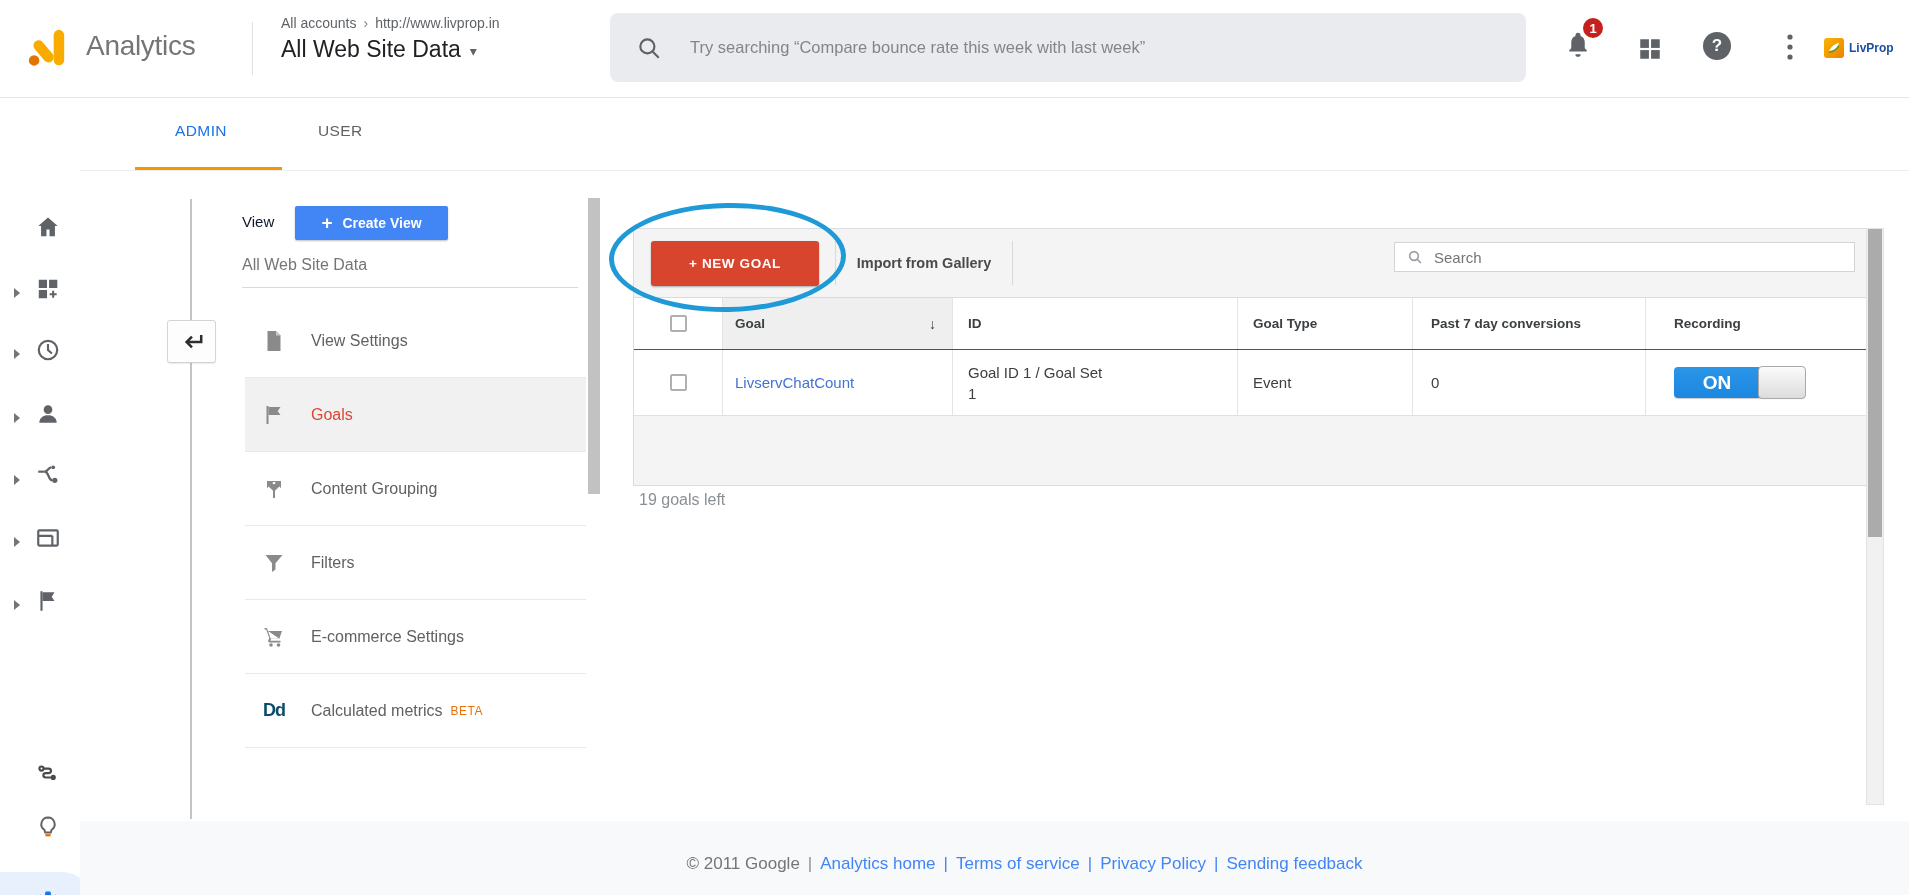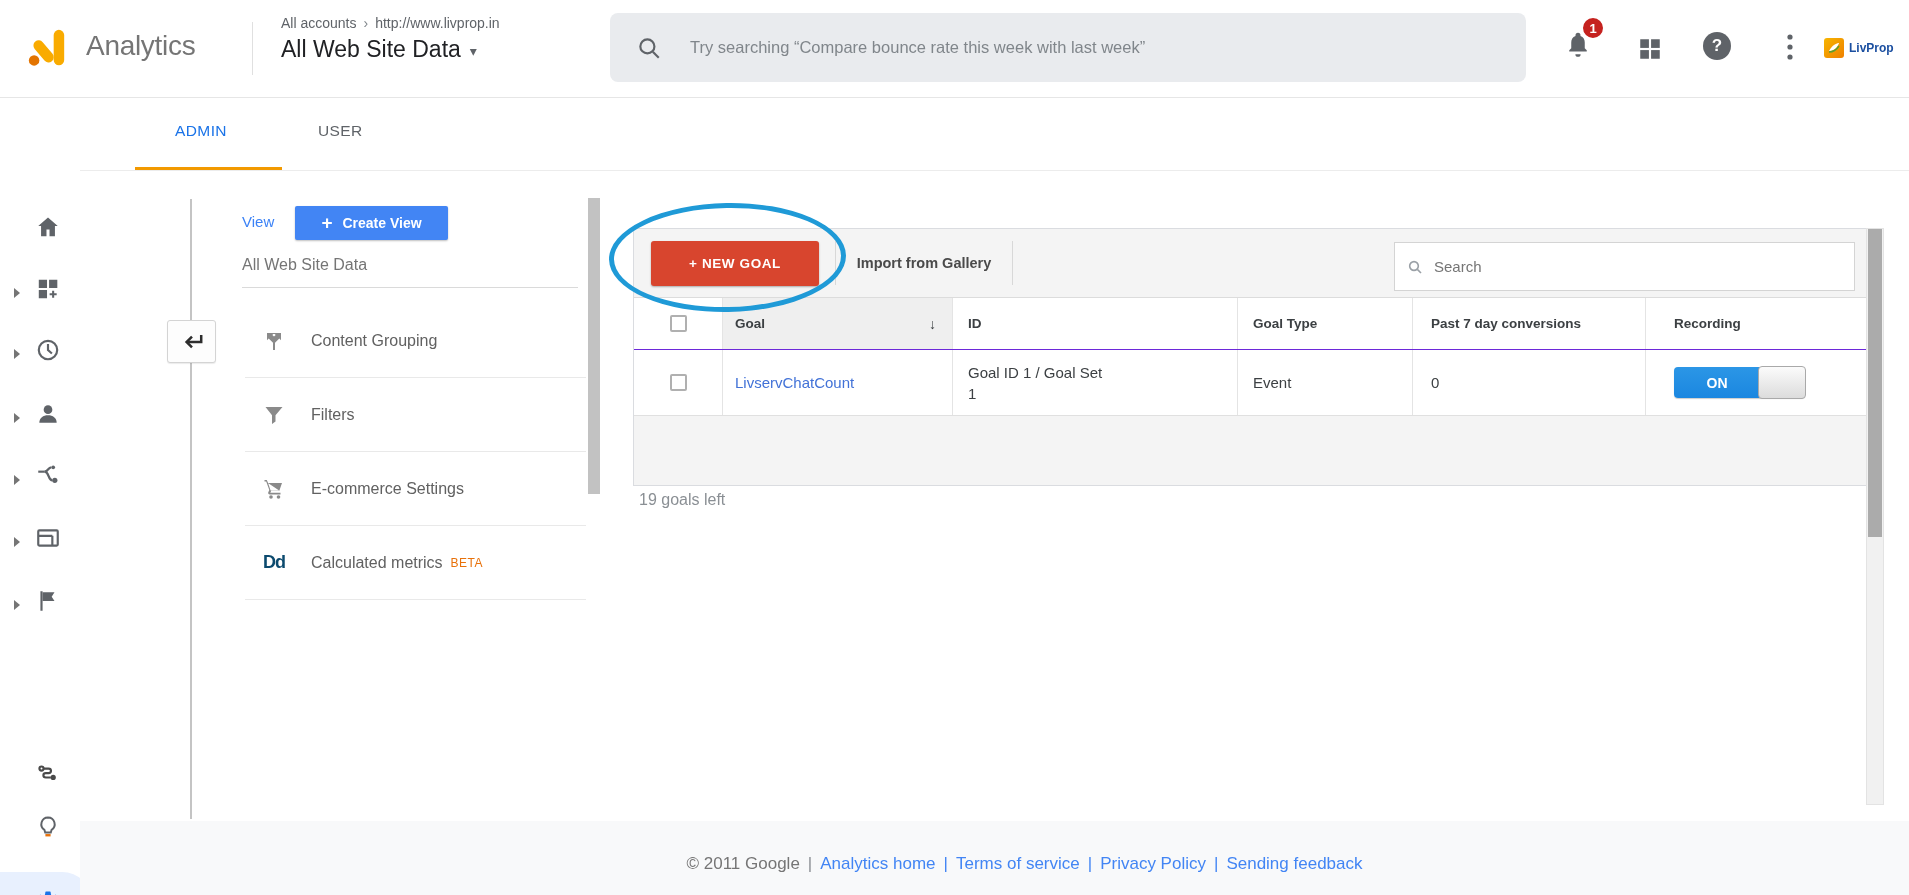--- a/index.html
+++ b/index.html
@@ -33,21 +33,21 @@
   #admin-pill{position:absolute;left:0;top:775px;width:92px;height:60px;background:#e8f0fe;border-radius:0 30px 30px 0;}
 
   
   #tab-admin{position:absolute;left:175px;top:122px;font-size:15.5px;letter-spacing:.4px;color:var(--accent-blue,#1a73e8);cursor:pointer;}
   #tab-user{position:absolute;left:318px;top:122px;font-size:15.5px;letter-spacing:.4px;color:#5f6368;cursor:pointer;}
   #tab-underline{position:absolute;left:135px;top:167px;width:147px;height:4px;background:var(--accent-orange,#f29900);}
   #tabbar-line{position:absolute;left:80px;top:170px;width:1829px;height:1px;background:#ececec;}
 
   
   #vline{position:absolute;left:190px;top:199px;width:2px;height:620px;background:#c4c4c4;}
-  #view-label{position:absolute;left:242px;top:213px;font-size:15px;color:#3b82f6;}
+  #view-label{position:absolute;left:242px;top:213px;font-size:15px;color:#0f172a;}
   #create-view{position:absolute;left:295px;top:206px;width:153px;height:34px;background:var(--button-blue,#4285f4);border-radius:2px;color:#fff;display:flex;align-items:center;justify-content:center;cursor:pointer;box-shadow:0 1px 2px rgba(0,0,0,.25);}
   #create-view .plus{font-size:19px;font-weight:bold;margin-right:10px;}
   #create-view .lbl{font-size:14px;font-weight:bold;}
   #view-name{position:absolute;left:242px;top:256px;font-size:16px;color:#757575;}
   #view-div{position:absolute;left:242px;top:287px;width:336px;height:1px;background:#dadada;}
   #back-btn{position:absolute;left:167px;top:320px;width:49px;height:43px;background:#fdfdfd;border:1px solid #d4d4d4;border-radius:3px;box-sizing:border-box;display:flex;align-items:center;justify-content:center;cursor:pointer;z-index:3;box-shadow:0 1px 1px rgba(0,0,0,.08);}
   #vmenu{position:absolute;left:245px;top:304px;width:341px;}
   .vm-item{height:74px;border-bottom:1px solid #e9e9e9;display:flex;align-items:center;cursor:pointer;box-sizing:border-box;padding-left:14px;}
   .vm-item .vm-ic{width:30px;display:flex;justify-content:center;flex:none;}
   .vm-item .vm-lb{margin-left:22px;font-size:16px;color:#616161;white-space:nowrap;}
@@ -56,42 +56,42 @@
   .vm-dd{font-size:18px;font-weight:bold;color:#0c4a6e;letter-spacing:-1px;}
   .vm-beta{margin-left:8px;font-size:12px;color:var(--beta-orange,#e8710a);letter-spacing:.5px;}
   #vscroll{position:absolute;left:588px;top:198px;width:12px;height:296px;background:#c2c2c2;cursor:pointer;}
 
   
   #gpanel{position:absolute;left:633px;top:228px;width:1233px;background:#fff;border:1px solid #dadce0;box-sizing:content-box;}
   #gtoolbar{position:relative;height:68px;background:#f4f4f4;border-bottom:1px solid #dcdcdc;}
   #new-goal{position:absolute;left:17px;top:12px;width:168px;height:45px;background:var(--new-goal-red,#d8452e);border-radius:3px;color:#fff;font-size:13.5px;font-weight:bold;letter-spacing:.6px;display:flex;align-items:center;justify-content:center;cursor:pointer;box-shadow:0 1px 2px rgba(0,0,0,.3);}
   .tb-div{position:absolute;top:12px;width:1px;height:44px;background:#d8d8d8;}
   #import-btn{position:absolute;left:202px;top:0;width:176px;height:68px;display:flex;align-items:center;justify-content:center;font-size:14.5px;font-weight:bold;color:#4a4a4a;cursor:pointer;}
-  #gsearch{position:absolute;left:760px;top:13px;width:461px;height:49px;background:#fff;border:1px solid #d4d4d4;box-sizing:border-box;display:flex;align-items:center;padding-left:12px;}
+  #gsearch{position:absolute;left:760px;top:13px;width:461px;height:30px;background:#fff;border:1px solid #d4d4d4;box-sizing:border-box;display:flex;align-items:center;padding-left:12px;}
   #gsearch input{margin-left:9px;border:none;outline:none;background:transparent;font-family:inherit;font-size:15px;color:#5f6368;width:380px;}
   #gsearch input::placeholder{color:#757575;opacity:1;}
   .trow{display:flex;}
   .cell{box-sizing:border-box;border-right:1px solid #e4e4e4;display:flex;align-items:center;padding-left:15px;}
   .cell:last-child{border-right:none;}
   .c0{width:89px;justify-content:center;padding-left:0;}
   .c1{width:230px;padding-left:12px;}
   .c2{width:285px;}
   .c3{width:175px;}
   .c4{width:233px;padding-left:18px;}
   .c5{width:221px;padding-left:28px;text-align:center;}
   #thead{height:51px;border-bottom:1px solid #6d28d9;font-size:13.5px;font-weight:bold;color:#3c4043;}
   #thead .c1{background:#efefef;justify-content:space-between;padding-right:16px;}
   #thead .sort{font-weight:bold;font-size:14px;}
   #tdata{height:65px;border-bottom:1px solid #e0e0e0;font-size:15px;color:#3c4043;}
   #tdata .goal-link{color:var(--link-blue,#4272d7);cursor:pointer;}
   #tdata .id-wrap{width:135px;line-height:1.4;}
   .gcheck{width:17px;height:17px;border:2px solid #b0b0b0;border-radius:2px;background:#fff;box-sizing:border-box;cursor:pointer;}
   #tfoot{height:69px;background:#f4f4f4;}
   #toggle{position:relative;width:131px;height:31px;border-radius:4px;cursor:pointer;box-shadow:0 1px 1px rgba(0,0,0,.2);}
-  #toggle .t-on{position:absolute;left:0;top:0;width:86px;height:31px;background:linear-gradient(#2b96e6,var(--toggle-blue,#1b87e0));border-radius:4px 0 0 4px;color:#fff;font-size:14px;font-weight:bold;display:flex;align-items:center;justify-content:center;}
+  #toggle .t-on{position:absolute;left:0;top:0;width:86px;height:31px;background:linear-gradient(#2b96e6,var(--toggle-blue,#1b87e0));border-radius:4px 0 0 4px;color:#fff;font-size:19px;font-weight:bold;display:flex;align-items:center;justify-content:center;}
   #toggle .t-knob{position:absolute;left:84px;top:-1px;width:48px;height:33px;background:linear-gradient(#fbfbfb,#dcdcdc);border:1px solid #a9a9a9;border-radius:4px;box-sizing:border-box;}
   #goals-left{position:absolute;left:639px;top:491px;font-size:16px;color:#8a8f94;}
   #ellipse{position:absolute;left:609px;top:203px;width:237px;height:109px;border:5px solid var(--annotation-blue,#1f9ad7);border-radius:50%;box-sizing:border-box;transform:rotate(-1deg);z-index:9;pointer-events:none;}
   #mscroll-track{position:absolute;left:1866px;top:228px;width:18px;height:577px;background:#f1f1f1;border:1px solid #e3e3e3;box-sizing:border-box;}
   #mscroll-thumb{position:absolute;left:1868px;top:229px;width:14px;height:308px;background:#ababab;cursor:pointer;}
 
   
   #bottom-band{position:absolute;left:80px;top:821px;width:1829px;height:74px;background:#f8f9fa;}
   #footer{position:absolute;left:140px;top:854px;width:1769px;text-align:center;font-size:17px;color:#757575;}
   #footer .flink{color:var(--button-blue,#4285f4);cursor:pointer;text-decoration:none;text-align:center;}
@@ -262,20 +262,38 @@
   <div id="view-name">All Web Site Data</div>
   <div id="view-div"></div>
   <div id="back-btn">
     <svg width="26" height="26" viewBox="0 0 24 24" fill="none" stroke="#2d2d2d" stroke-width="2.3">
         <path d="M20.5 5.5V12H7.5"></path>
         <path d="M12 7l-5 5 5 5"></path>
       </svg>
   </div>
 
   <div id="vmenu">
+    <div class="vm-item">
+      <span class="vm-ic">
+          <svg width="24" height="24" viewBox="0 0 24 24">
+            <path d="M5.5 2h8.5l4.5 4.5V22H5.5z" fill="#8a8a8a"></path>
+            <path d="M14 2v4.5h4.5z" fill="#c9c9c9"></path>
+          </svg>
+        </span>
+      <span class="vm-lb">View Settings</span>
+    </div>
+    <div class="vm-item sel">
+      <span class="vm-ic">
+          <svg width="24" height="24" viewBox="0 0 24 24" fill="#8a8a8a">
+            <path d="M4.5 3h2v18h-2z"></path>
+            <path d="M6.5 4h12l-2.8 4.2L18.5 12h-12z"></path>
+          </svg>
+        </span>
+      <span class="vm-lb">Goals</span>
+    </div>
     <div class="vm-item">
       <span class="vm-ic">
           <svg width="24" height="24" viewBox="0 0 24 24" fill="#8a8a8a">
             <path d="M11 21v-7.2L6.7 9.5 5 11.2V4h7.2L10.3 5.9 12 7.6l1.7-1.7L11.8 4H19v7.2l-1.7-1.7L13 13.8V21z"></path>
           </svg>
         </span>
       <span class="vm-lb">Content Grouping</span>
     </div>
     <div class="vm-item">
       <span class="vm-ic">

